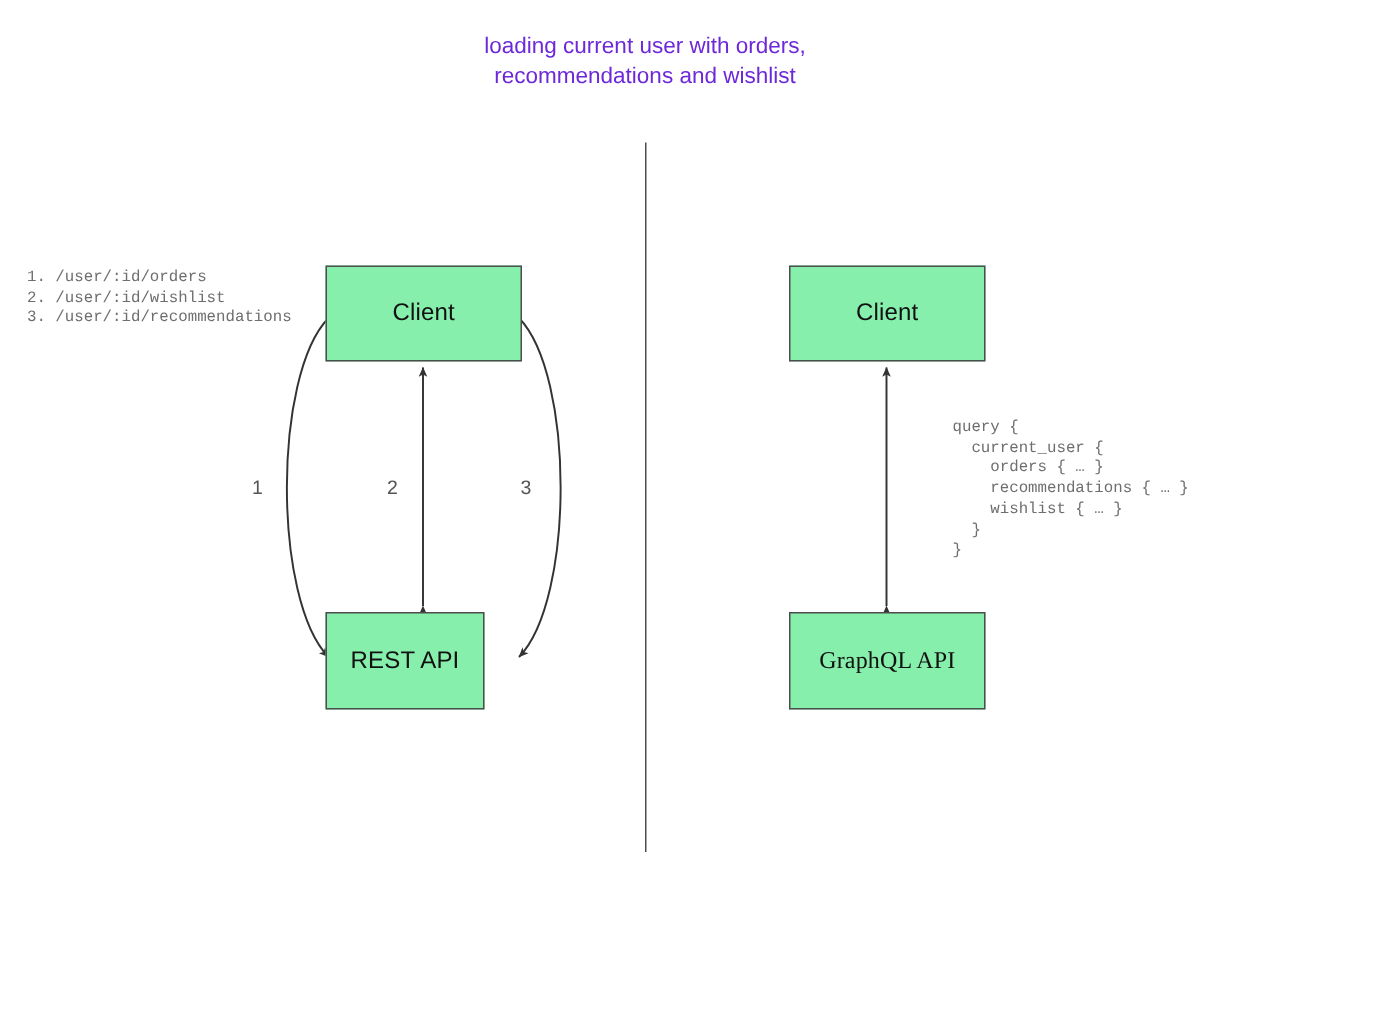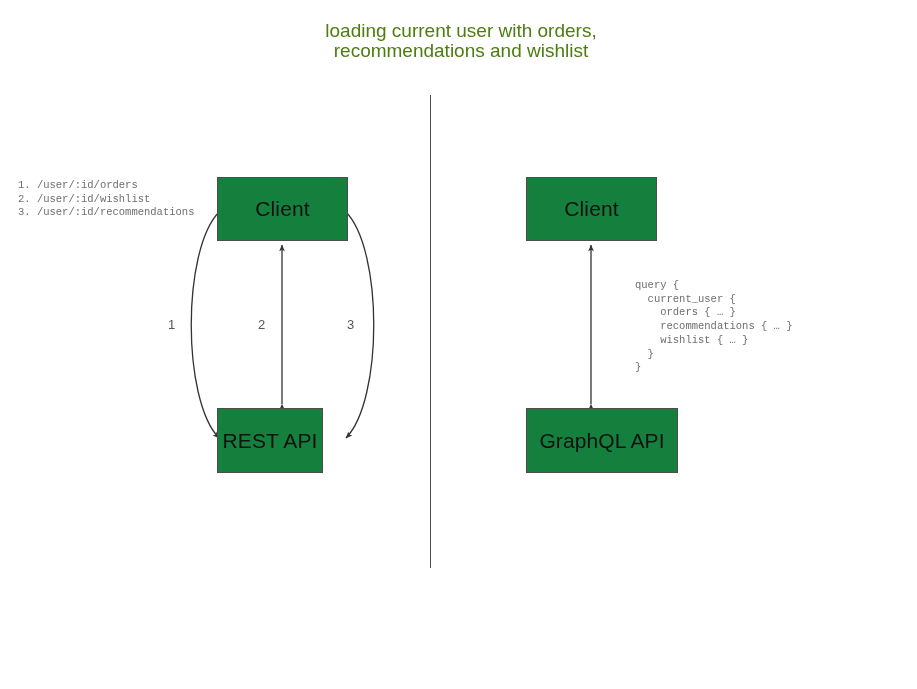--- a/index.html
+++ b/index.html
@@ -17,56 +17,55 @@
   }
 
   
   #diagram-title {
     position: absolute;
     left: 0;
     top: 21px;
     width: 860px;
     text-align: center;
     font-family: "Liberation Sans", sans-serif;
-    font-size: 19px;
+    font-size: 15px;
     line-height: 20px;
-    color: #4d7c0f;
+    color: #6d28d9;
     white-space: pre-line;
-    padding-left: 31px;
   }
 
   
   #vertical-divider {
     position: absolute;
     left: 430px;
     top: 95px;
     width: 1px;
     height: 473px;
     background: #4d4d4d;
   }
 
   
   .node-box {
     position: absolute;
     box-sizing: border-box;
-    background: #15803d;
+    background: #86efac;
     border: 1.3px solid #4d4d4d;
     display: flex;
     align-items: center;
     justify-content: center;
     font-family: "Liberation Sans", sans-serif;
-    font-size: 21px;
+    font-size: 16px;
     color: #111111;
     letter-spacing: 0.1px;
   }
 
   #node-rest-client   { left: 217px; top: 177px; width: 131px; height: 64px; }
   #node-rest-api      { left: 217px; top: 408px; width: 106px; height: 65px; }
   #node-graphql-client{ left: 526px; top: 177px; width: 131px; height: 64px; }
-  #node-graphql-api   { left: 526px; top: 408px; width: 152px; height: 65px; }
+  #node-graphql-api   { left: 526px; top: 408px; width: 131px; height: 65px; font-family: Liberation Serif, serif; }
 
   
   .mono-block {
     position: absolute;
     font-family: "Liberation Mono", "DejaVu Sans Mono", monospace;
     font-size: 10.5px;
     line-height: 13.7px;
     color: #6e6e6e;
     white-space: pre;
   }

